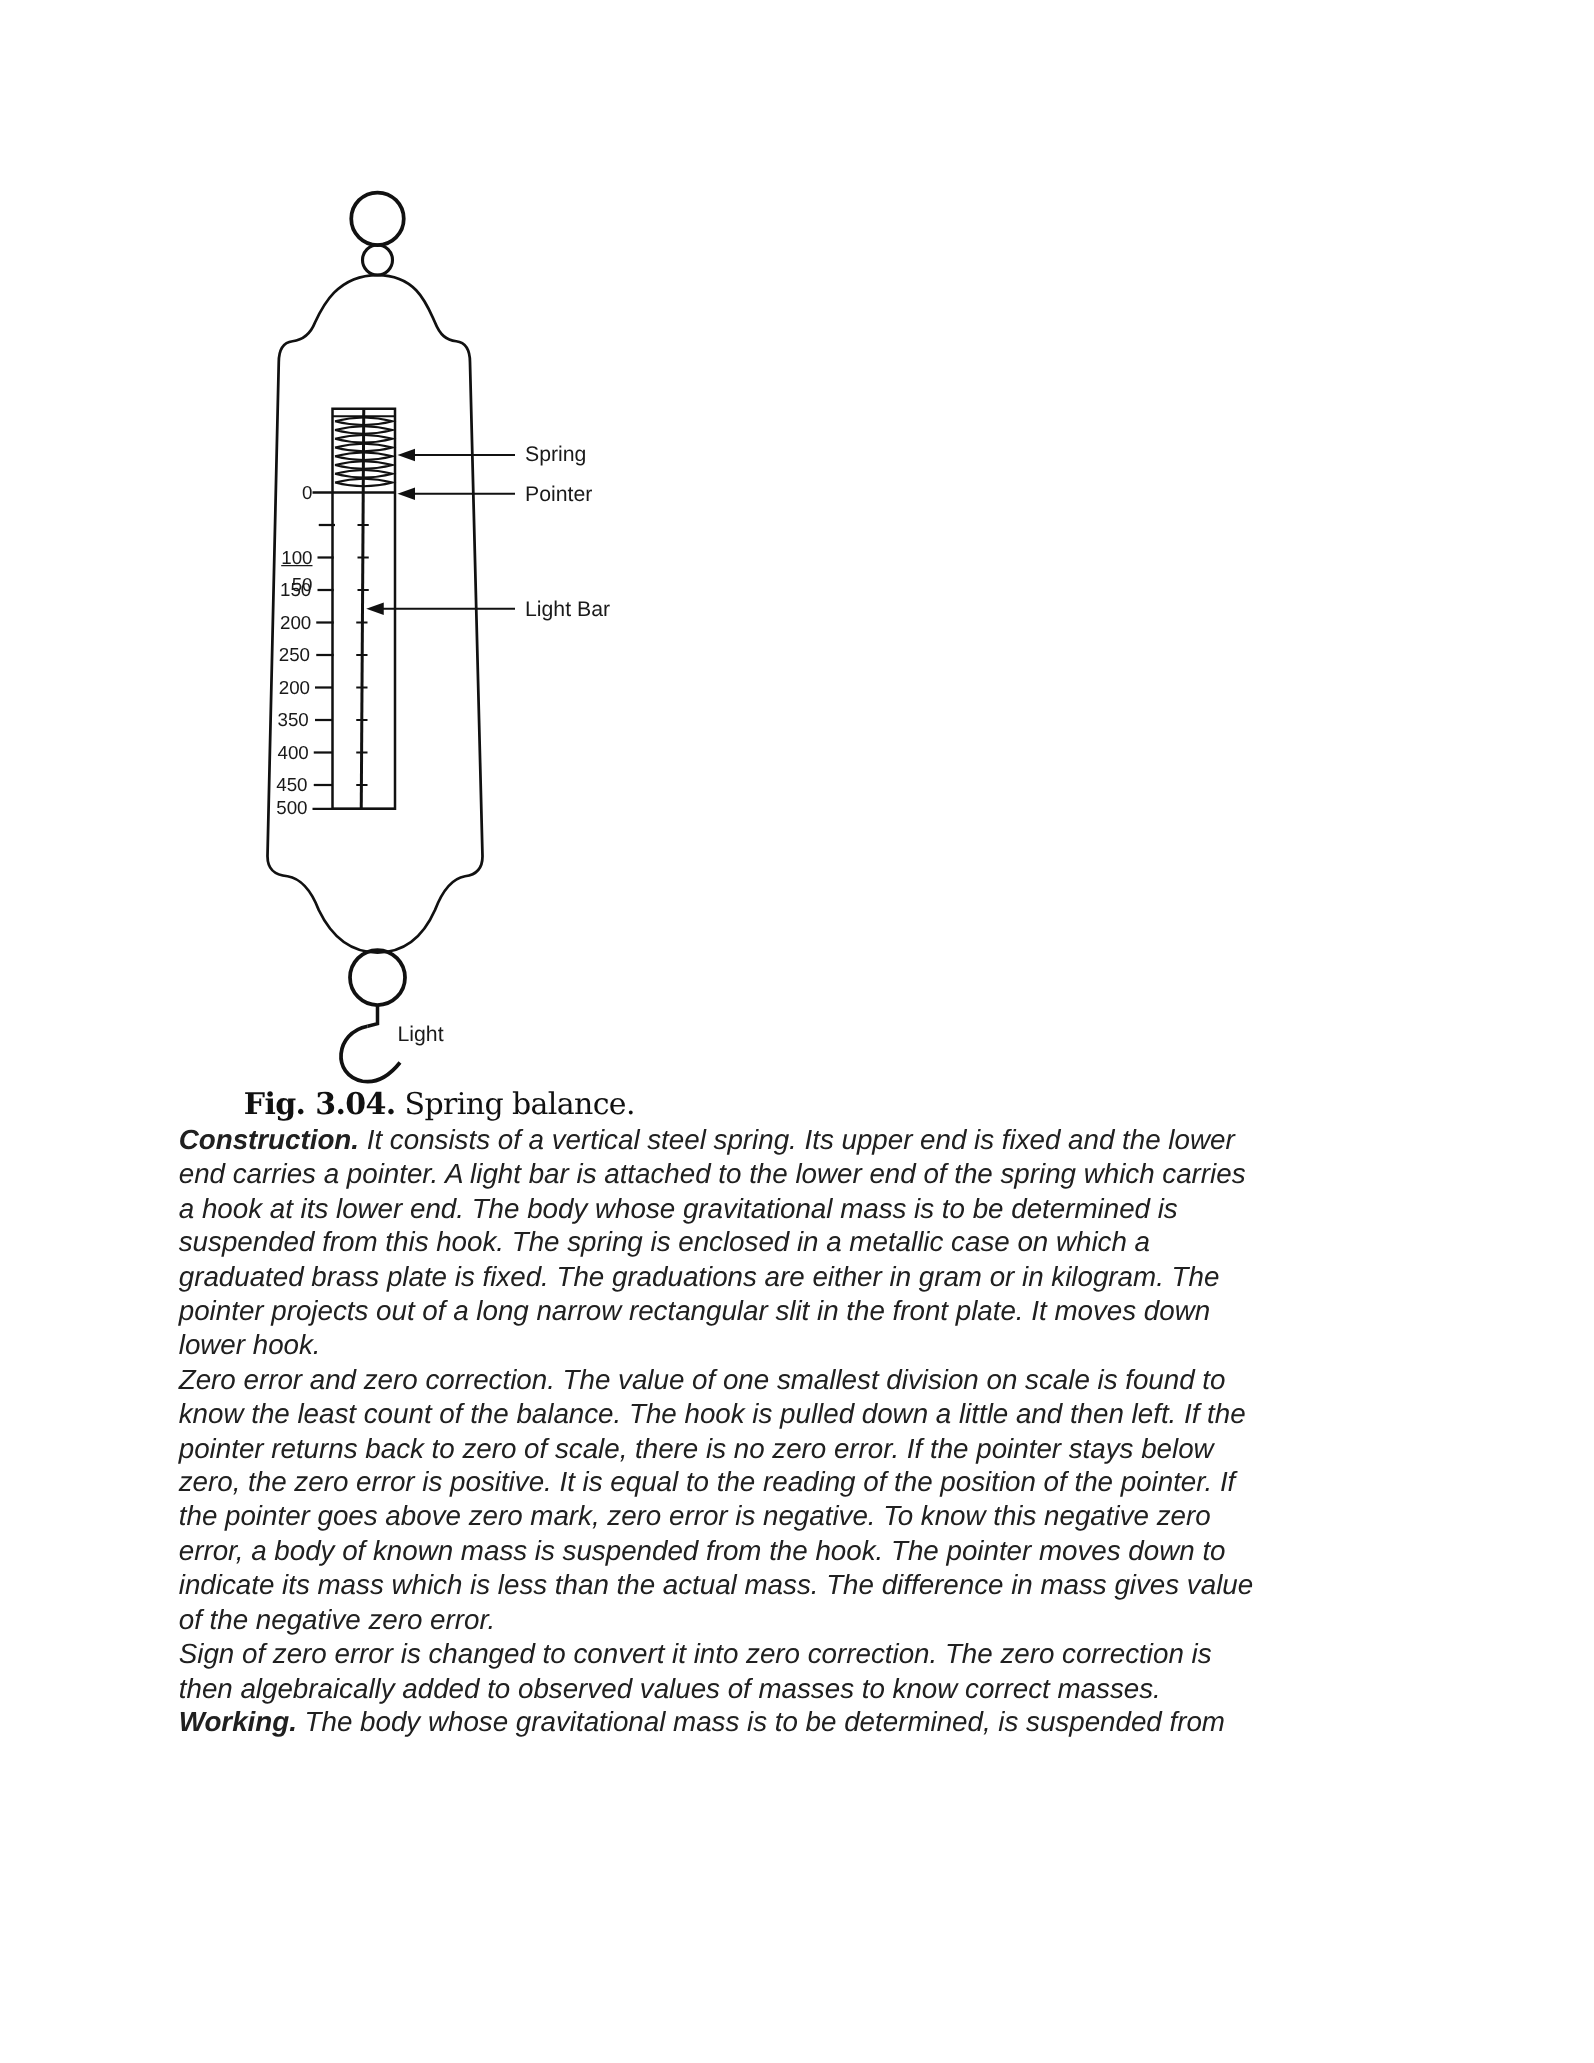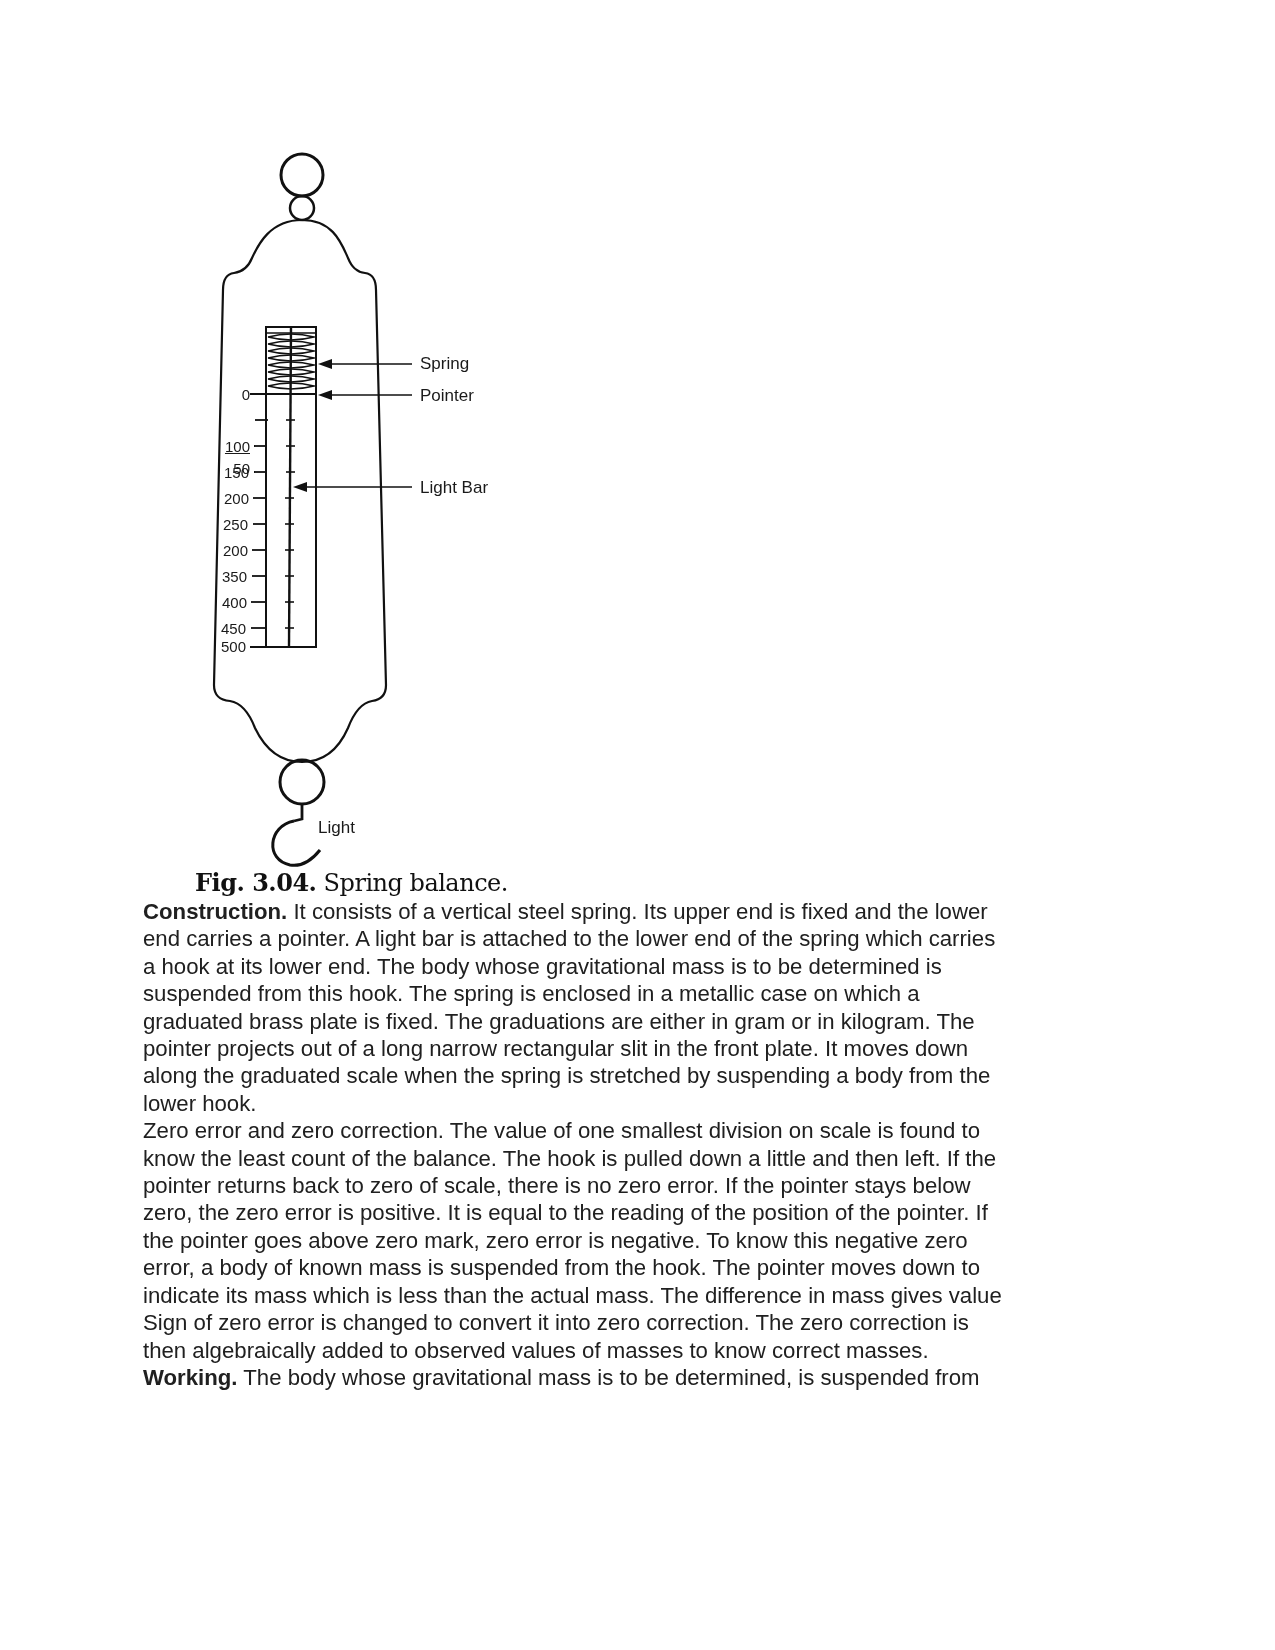--- a/index.html
+++ b/index.html
@@ -24,21 +24,21 @@
       font-family: "DejaVu Serif", serif;
       font-size: 24px; color: #111;
       letter-spacing: -0.5px;
     }
     .caption b { font-weight: bold; }
     .body-text {
       position: absolute; left: 143px; top: 898px; width: 935px;
       font-family: "Liberation Sans", sans-serif;
       font-size: 22.2px; line-height: 27.4px; color: #202020;
     }
-    .line { display: block; white-space: nowrap; }
+    .line { display: block; white-space: nowrap; font-style: italic; }
     .bold { font-weight: bold; }
   </style>
 </head>
 <body>
 
 <div class="figure">
   <svg width="330" height="730" viewBox="0 0 330 730">
     <g fill="none" stroke="#111" stroke-width="2.2">
 
       <circle cx="112" cy="35" r="21" stroke-width="3"></circle>
@@ -143,28 +143,28 @@
   <span>Spring balance.</span>
 </div>
 
 <div class="body-text">
   <span class="line"><span class="bold">Construction.</span><span> It consists of a vertical steel spring. Its upper end is fixed and the lower</span></span>
   <span class="line">end carries a pointer. A light bar is attached to the lower end of the spring which carries</span>
   <span class="line">a hook at its lower end. The body whose gravitational mass is to be determined is</span>
   <span class="line">suspended from this hook. The spring is enclosed in a metallic case on which a</span>
   <span class="line">graduated brass plate is fixed. The graduations are either in gram or in kilogram. The</span>
   <span class="line">pointer projects out of a long narrow rectangular slit in the front plate. It moves down</span>
-  <span class="line">along the graduated scale when the spring is stretched by suspending a body from the</span>
   <span class="line">lower hook.</span>
 
   <span class="line">Zero error and zero correction. The value of one smallest division on scale is found to</span>
   <span class="line">know the least count of the balance. The hook is pulled down a little and then left. If the</span>
   <span class="line">pointer returns back to zero of scale, there is no zero error. If the pointer stays below</span>
   <span class="line">zero, the zero error is positive. It is equal to the reading of the position of the pointer. If</span>
   <span class="line">the pointer goes above zero mark, zero error is negative. To know this negative zero</span>
   <span class="line">error, a body of known mass is suspended from the hook. The pointer moves down to</span>
   <span class="line">indicate its mass which is less than the actual mass. The difference in mass gives value</span>
+  <span class="line">of the negative zero error.</span>
 
   <span class="line">Sign of zero error is changed to convert it into zero correction. The zero correction is</span>
   <span class="line">then algebraically added to observed values of masses to know correct masses.</span>
 
   <span class="line"><span class="bold">Working.</span><span> The body whose gravitational mass is to be determined, is suspended from</span></span>
 </div>
 
 </body></html>

